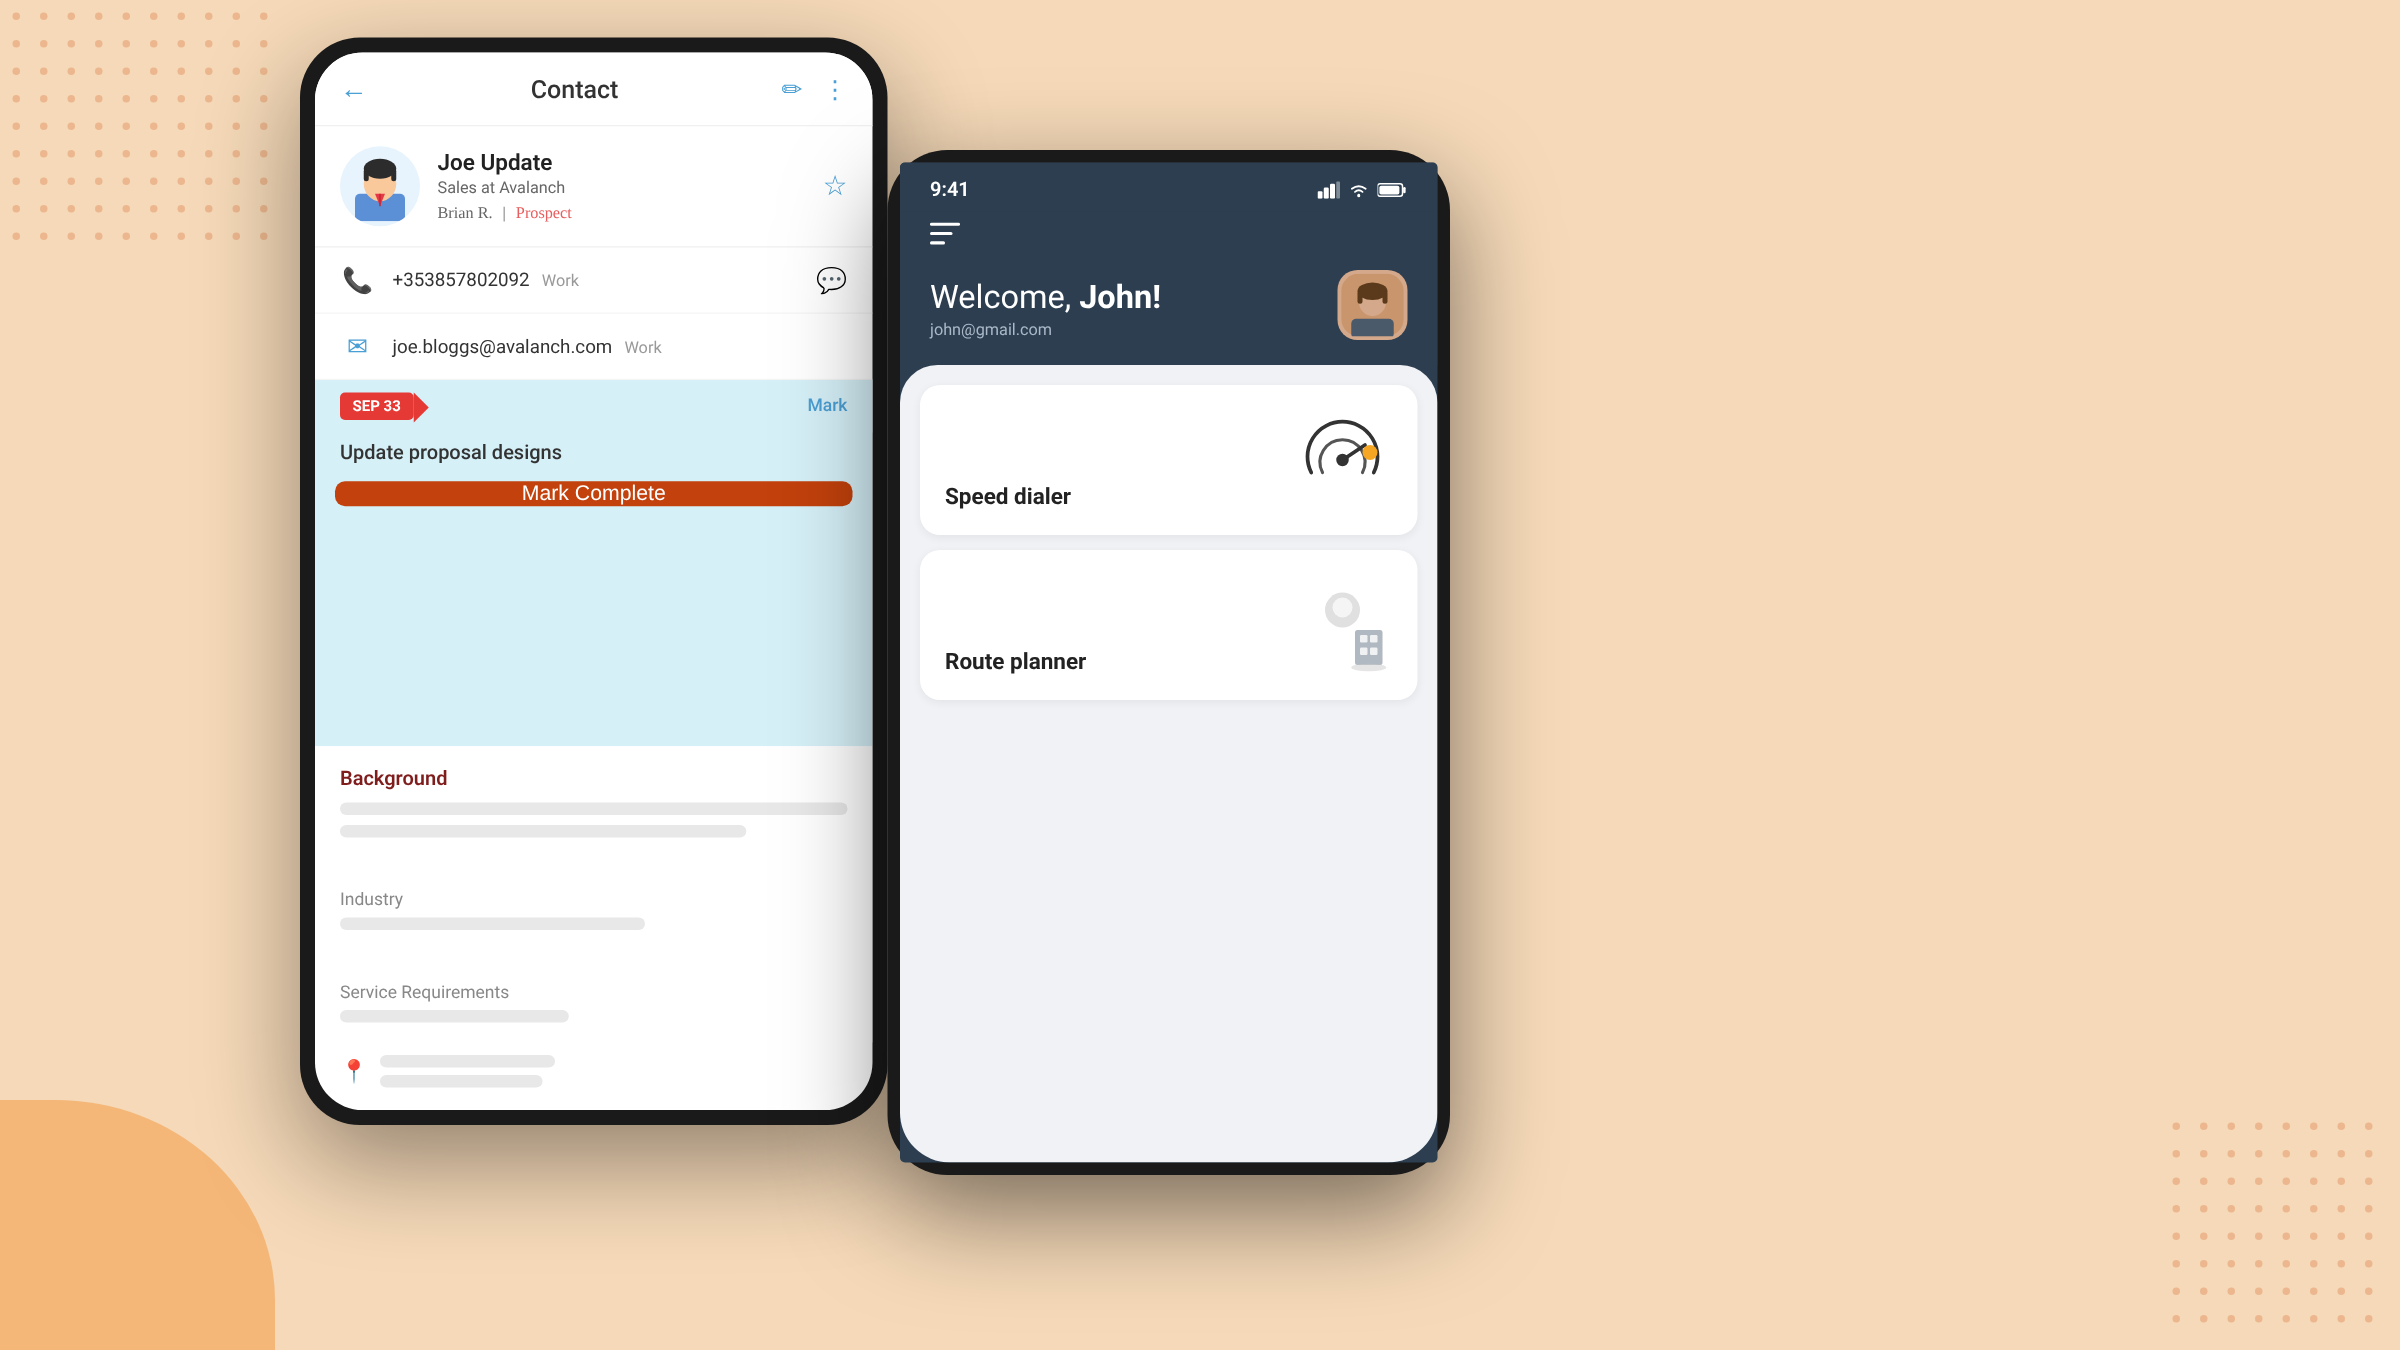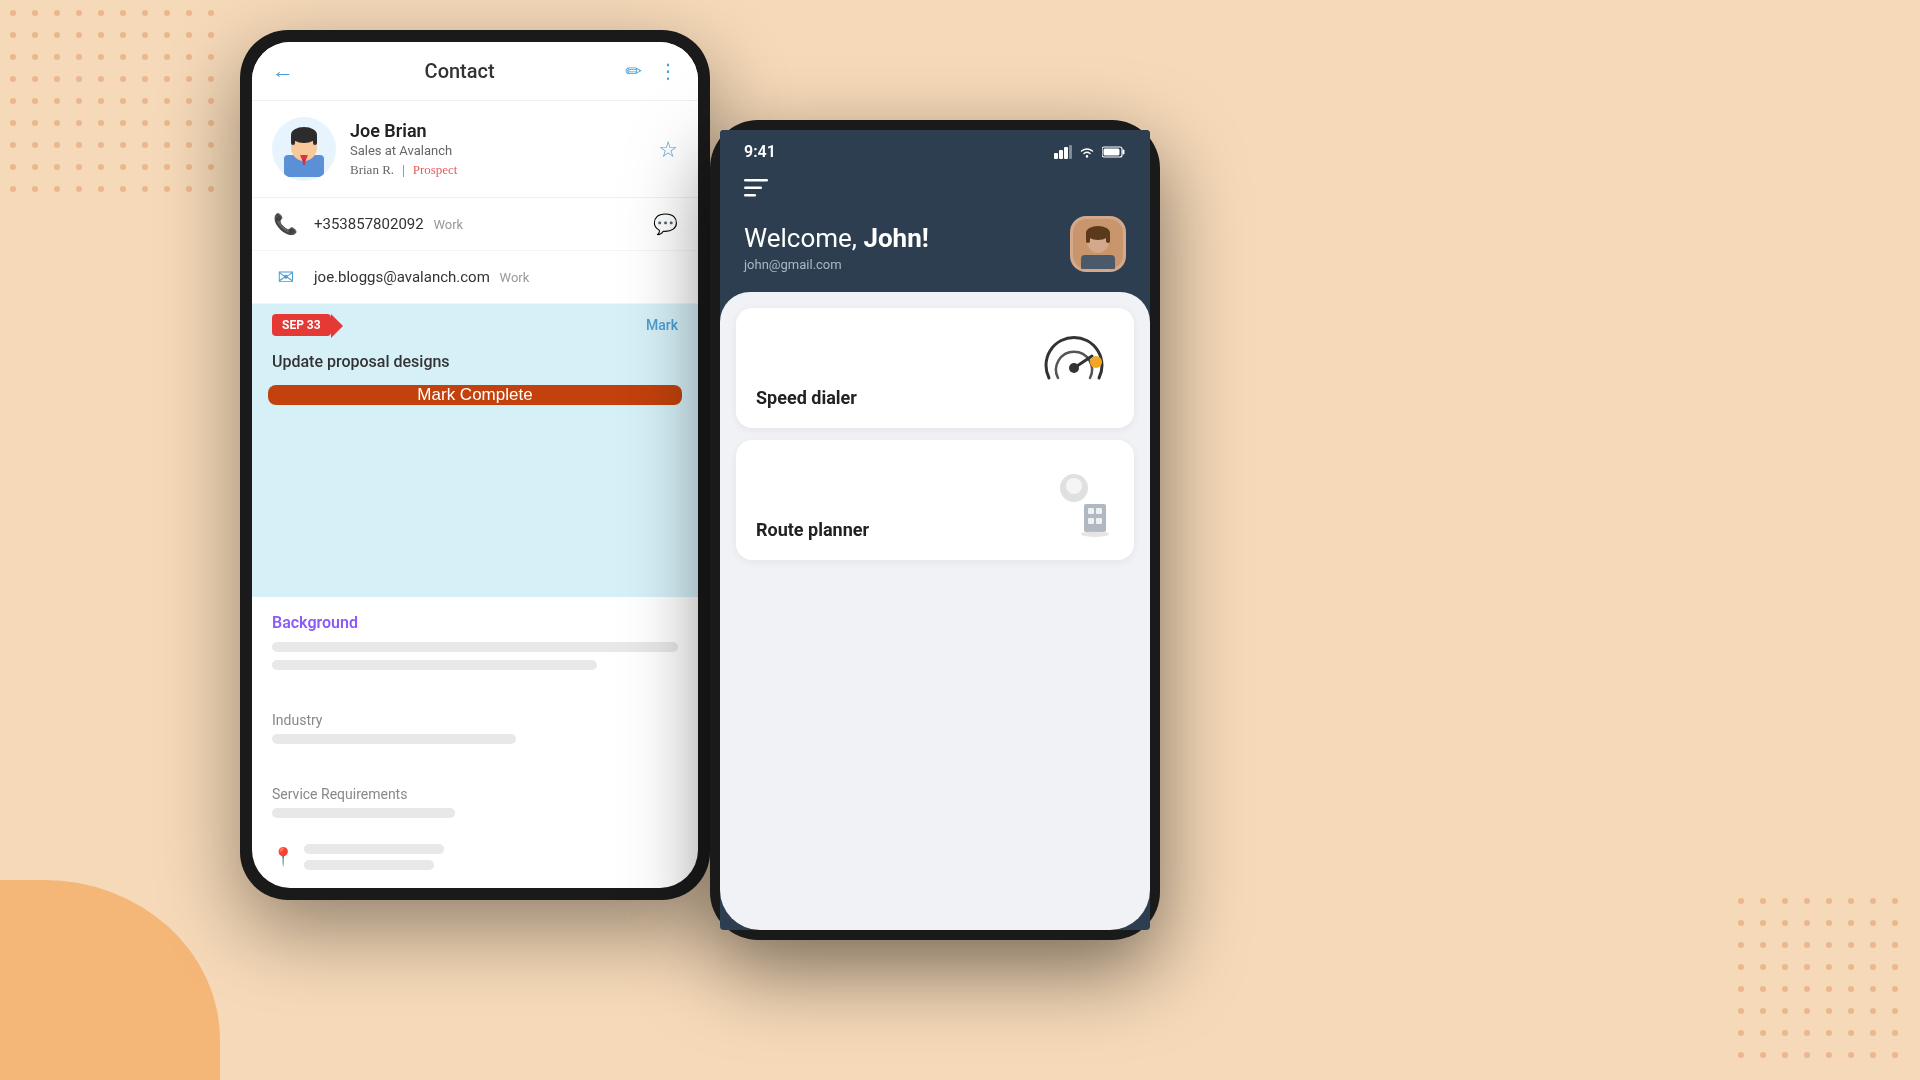--- a/index.html
+++ b/index.html
@@ -244,21 +244,21 @@
     }
 
     
     .p1-section {
       padding: 16px 20px 8px;
       background: #fff;
     }
     .p1-section-title {
       font-size: 16px;
       font-weight: 600;
-      color: #8b5cf6;
+      color: #7f1d1d;
       margin-bottom: 10px;
     }
     .p1-placeholder-line {
       height: 10px;
       background: #e8e8e8;
       border-radius: 5px;
       margin-bottom: 8px;
     }
     .p1-placeholder-line.short { width: 60%; }
     .p1-placeholder-line.medium { width: 80%; }
@@ -602,21 +602,21 @@
           <ellipse cx="28" cy="14" rx="13" ry="8" fill="#2c2c2c"></ellipse>
 
           <rect x="15" y="14" width="4" height="10" rx="2" fill="#2c2c2c"></rect>
           <rect x="37" y="14" width="4" height="10" rx="2" fill="#2c2c2c"></rect>
 
           <polygon points="24,34 28,44 32,34" fill="#e63946"></polygon>
           <line x1="28" y1="34" x2="28" y2="44" stroke="#c02030" stroke-width="1"></line>
         </svg>
       </div>
       <div class="contact-info">
-        <div class="contact-name">Joe Brian</div>
+        <div class="contact-name">Joe Update</div>
         <div class="contact-company">Sales at Avalanch</div>
         <div class="contact-tags">
           <span>Brian R.</span>
           <span>|</span>
           <span class="contact-tag-prospect">Prospect</span>
         </div>
       </div>
       <span class="contact-star">☆</span>
     </div>
 

